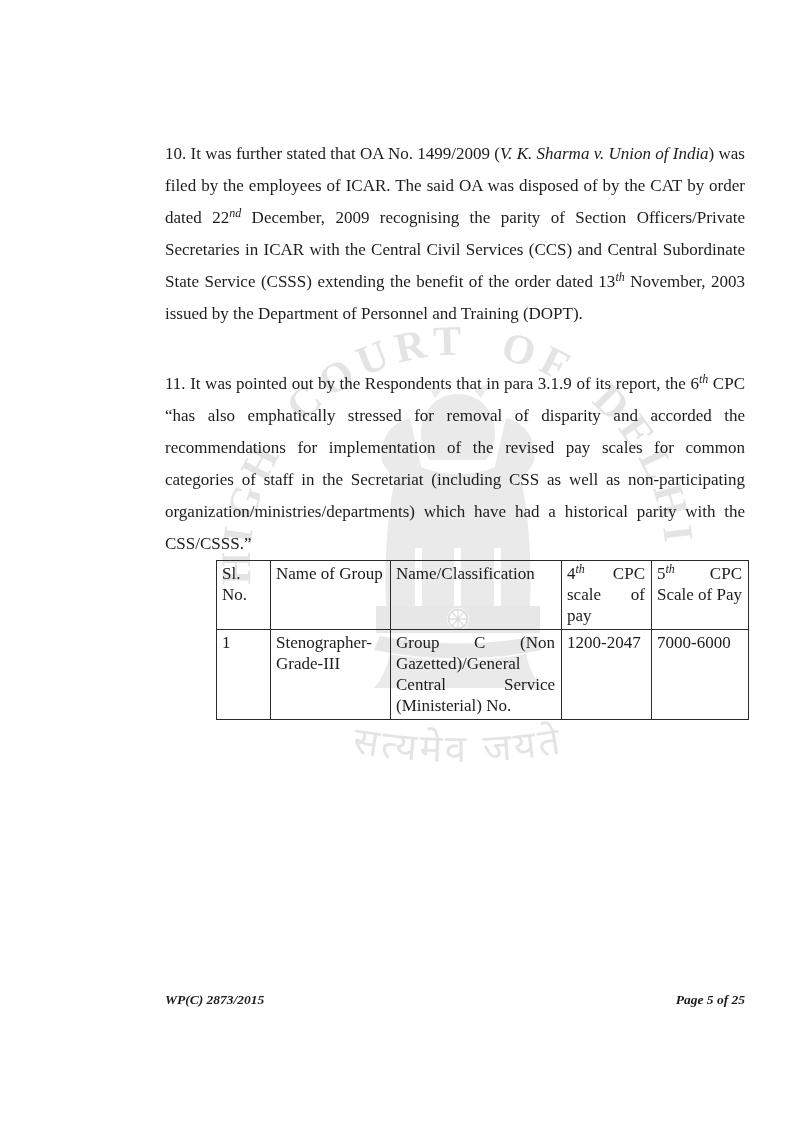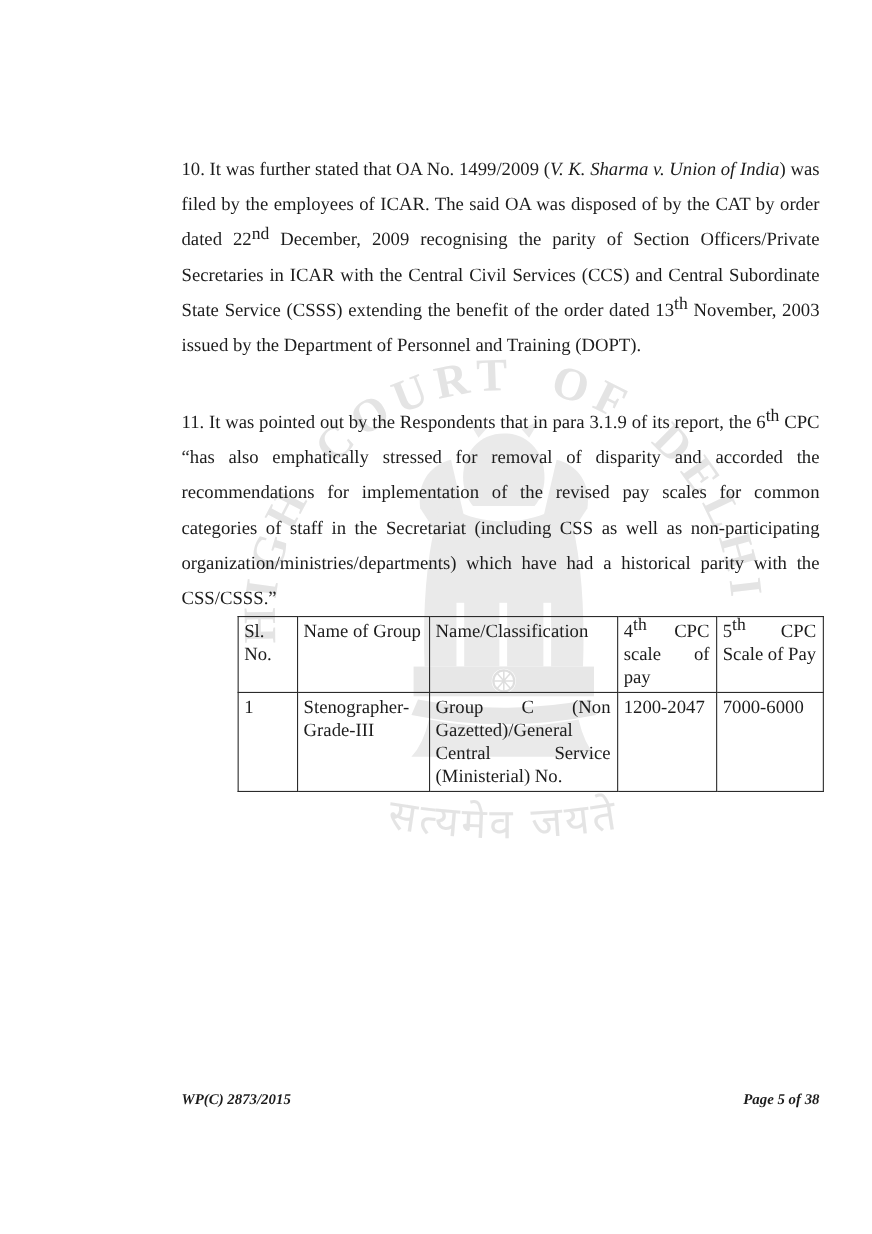--- a/index.html
+++ b/index.html
@@ -20,22 +20,22 @@
   }
   
   .content {
     position:absolute; left:165px; top:138px; width:580px; z-index:1;
     font-size:17px; line-height:32px; text-align:justify;
   }
   .para { margin-top:38px; }
   .para:first-child { margin-top:0; }
   .content i { }
   sup {
-    font-size:16px; line-height:0; vertical-align:super;
-    position:relative; top:1px;
+    font-size:12px; line-height:0; vertical-align:super;
+    position:relative; top:1px;font-style:italic;
   }
   
   .pay-table {
     margin:0 0 0 51px; border-collapse:collapse; table-layout:fixed;
     width:532px; font-size:17px; line-height:21px; text-align:left;
   }
   .pay-table th, .pay-table td {
     border:1.5px solid #2b2b2b; vertical-align:top;
     padding:2px 6px 3px 5px; font-weight:normal;
   }
@@ -126,16 +126,16 @@
           <td class="jst">Group C (Non Gazetted)/General Central Service (Ministerial) No.</td>
           <td>1200-2047</td>
           <td>7000-6000</td>
         </tr>
       </tbody>
     </table>
   </div>
 
   <div class="footer">
     <span>WP(C) 2873/2015</span>
-    <span>Page 5 of 38</span>
+    <span>Page 5 of 25</span>
   </div>
 
 </div>
 
 </body></html>

